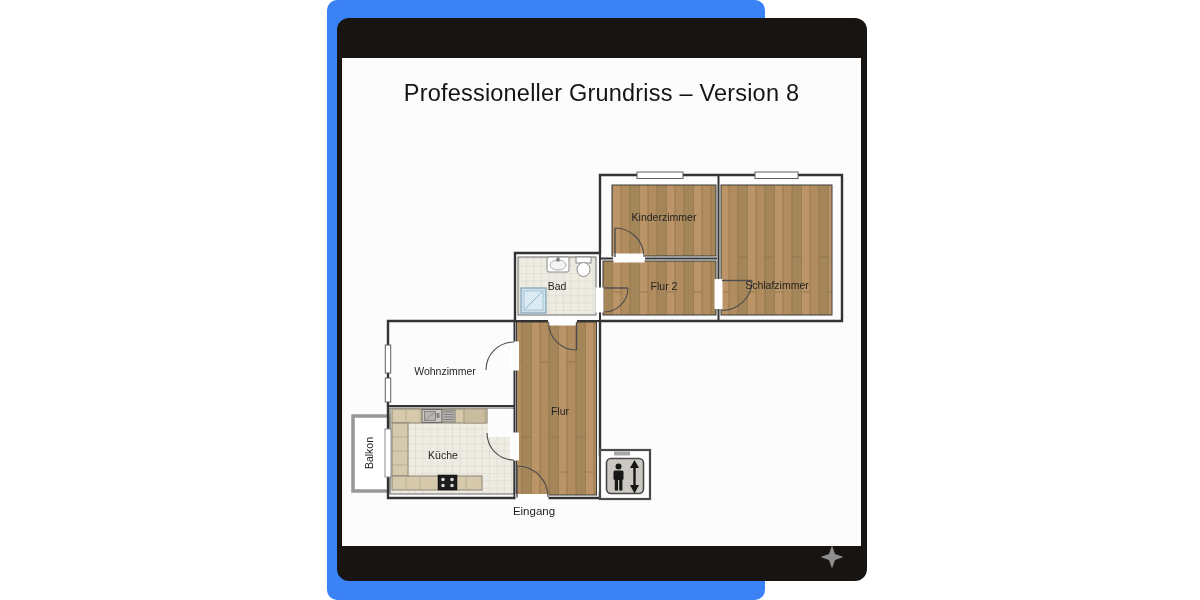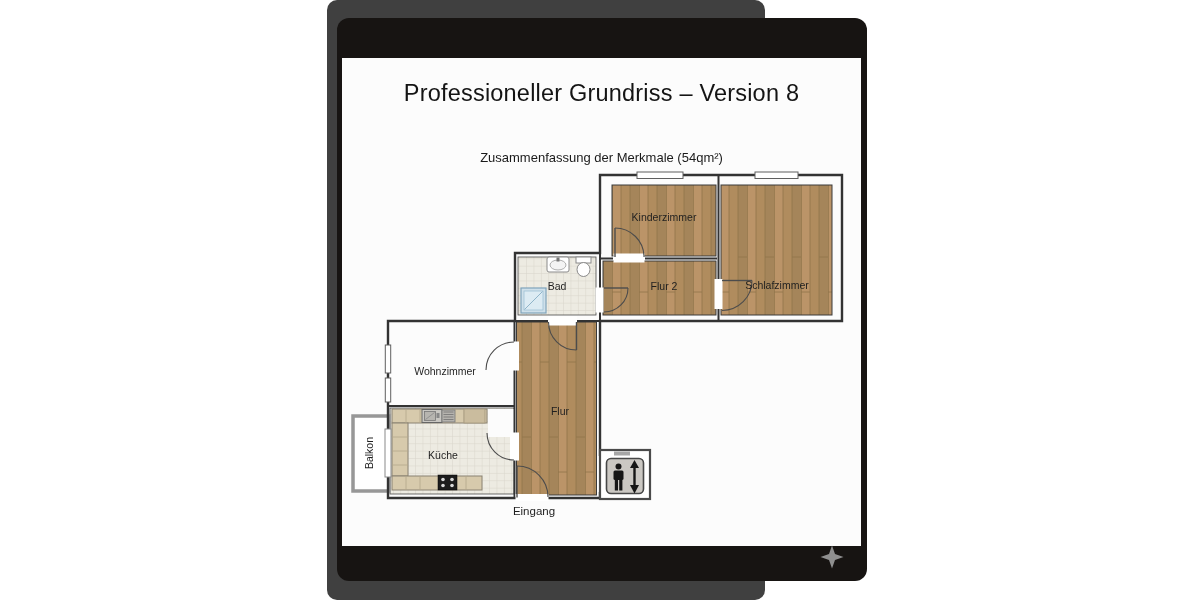--- a/index.html
+++ b/index.html
@@ -1,40 +1,39 @@
 <!DOCTYPE html>
 <html><head>
 <meta charset="utf-8">
 <style>
   html,body{margin:0;padding:0}
   body{width:1200px;height:600px;background:#ffffff;position:relative;overflow:hidden;
        font-family:"Liberation Sans",sans-serif}
   .viewer-panel{position:absolute;left:327px;top:0;width:438px;height:600px;
-       background:#404040;border-radius:10px}
+       background:#3b82f6;border-radius:10px}
   .viewer-card{position:absolute;left:10px;top:18px;width:530px;height:563px;
        background:#171412;border-radius:12px}
   .plan-page{position:absolute;left:5px;top:40px;width:519px;height:488px;background:#fcfcfc}
   .doc-title{position:absolute;top:22px;left:0;right:0;text-align:center;
        font-size:23.5px;color:#141414;letter-spacing:.2px;white-space:nowrap}
   .doc-subtitle{position:absolute;top:92px;left:0;right:0;text-align:center;
        font-size:13px;color:#1a1a1a;white-space:nowrap}
   svg.plan{position:absolute;left:0;top:-6px;width:519px;height:494px;display:block}
   svg.plan text{font-family:"Liberation Sans",sans-serif;font-size:10.5px;fill:#1f1f1f}
   svg.plan text.lbl-big{font-size:11.5px}
   .star-badge{position:absolute;left:483px;top:527px;width:24px;height:24px}
 </style>
 </head>
 <body>
 
 <div class="viewer-panel">
   <div class="viewer-card">
 
     <div class="plan-page">
       <div class="doc-title">Professioneller Grundriss – Version 8</div>
-      <div class="doc-subtitle">Zusammenfassung der Merkmale (54qm²)</div>
 
       <svg class="plan" viewBox="0 0 519 494">
         <defs>
           <pattern id="wood" x="0" y="0" width="27" height="180" patternUnits="userSpaceOnUse">
             <rect width="27" height="180" fill="#b08c5e"></rect>
             <rect x="0" width="9" height="180" fill="#bb9468"></rect>
             <rect x="18" width="9" height="180" fill="#a5855a"></rect>
             <g stroke-width="0.8" stroke="#8e7349">
               <line x1="0.4" y1="0" x2="0.4" y2="180"></line>
               <line x1="9" y1="0" x2="9" y2="180"></line>

